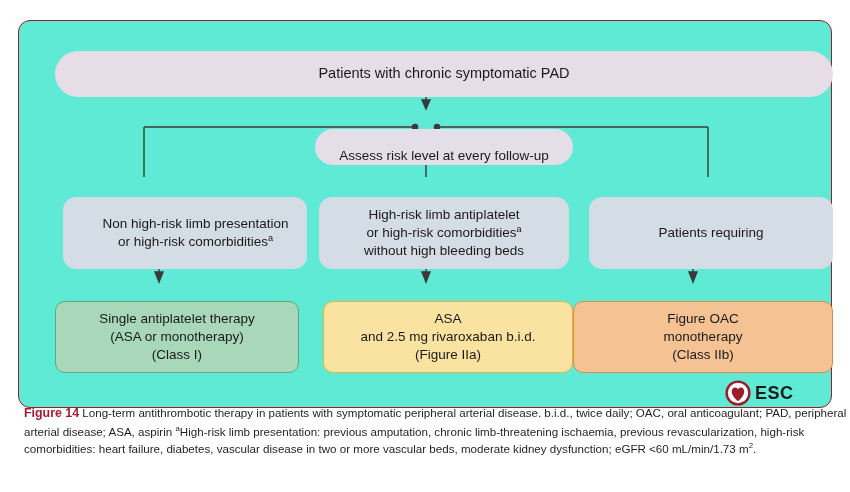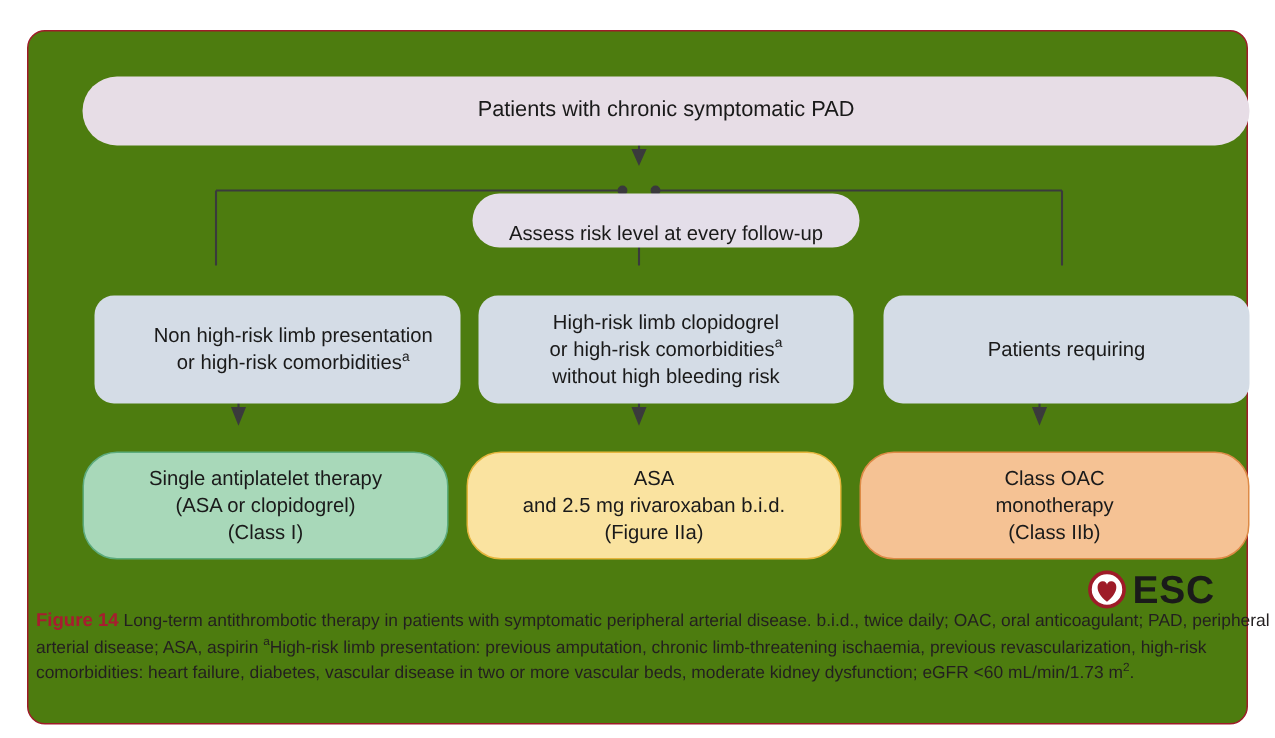--- a/index.html
+++ b/index.html
@@ -14,25 +14,25 @@
     position: relative;
     overflow: hidden;
   }
 
   
   #figure-frame {
     position: absolute;
     left: 18px;
     top: 20px;
     width: 814px;
-    height: 463px;
+    height: 388px;
     border: 1.5px solid #9e1b28;
     border-radius: 12px;
     box-sizing: border-box;
-    background: #4d7c0f;
+    background: #5eead4;
   }
 
   
   .node {
     position: absolute;
     box-sizing: border-box;
     display: flex;
     align-items: center;
     justify-content: center;
     text-align: center;
@@ -77,30 +77,30 @@
     font-size: 13.5px;
   }
   #node-criteria-left   { left: 44px;  width: 244px; padding-left: 21px; }
   #node-criteria-middle { left: 300px; width: 250px; }
   #node-criteria-right  { left: 570px; width: 244px; text-align: center; }
 
   
   .node-outcome {
     top: 280px;
     height: 72px;
-    border-radius: 23px;
+    border-radius: 10px;
     border: 1.5px solid;
     font-size: 13.5px;
   }
   #node-outcome-green {
     left: 36px; width: 244px;
     background: #a8d8b9; border-color: #5cab7c;
   }
   #node-outcome-yellow {
-    left: 292px; width: 250px;
+    left: 304px; width: 250px;
     background: #fae3a0; border-color: #e5b53c; align-items: center;
   }
   #node-outcome-orange {
     left: 554px; width: 260px;
     background: #f5c294; border-color: #dd8a45;
   }
 
   
   #connectors {
     position: absolute;
@@ -117,21 +117,21 @@
     width: 96px;
     height: 30px;
     display: flex;
     align-items: center;
     gap: 4px;
   }
   #esc-logo .esc-mark {
     width: 26px; height: 26px; flex: 0 0 26px;
   }
   #esc-logo .esc-word {
-    font-size: 26px;
+    font-size: 18px;
     font-weight: bold;
     letter-spacing: 0.5px;
     color: #1a1a1a;
     font-family: "Liberation Sans", sans-serif;
   }
 
   
   #caption {
     position: absolute;
     left: 24px;
@@ -189,37 +189,37 @@
 
   <div class="node" id="node-assess">
     <span class="node-text">Assess risk level at every follow-up</span>
   </div>
 
   <div class="node node-criteria" id="node-criteria-left">
     <span class="node-text"><span>Non high-risk limb presentation</span><br><span>or high-risk comorbidities</span><sup>a</sup></span>
   </div>
 
   <div class="node node-criteria" id="node-criteria-middle">
-    <span class="node-text"><span>High-risk limb clopidogrel</span><br><span>or high-risk comorbidities</span><sup>a</sup><br><span>without high bleeding risk</span></span>
+    <span class="node-text"><span>High-risk limb antiplatelet</span><br><span>or high-risk comorbidities</span><sup>a</sup><br><span>without high bleeding beds</span></span>
   </div>
 
   <div class="node node-criteria" id="node-criteria-right">
     <span class="node-text"><span>Patients requiring</span><br></span>
   </div>
 
   <div class="node node-outcome" id="node-outcome-green">
-    <span class="node-text"><span>Single antiplatelet therapy</span><br><span>(ASA or clopidogrel)</span><br><span>(Class I)</span></span>
+    <span class="node-text"><span>Single antiplatelet therapy</span><br><span>(ASA or monotherapy)</span><br><span>(Class I)</span></span>
   </div>
 
   <div class="node node-outcome" id="node-outcome-yellow">
     <span class="node-text"><span>ASA</span><br><span>and 2.5 mg rivaroxaban b.i.d.</span><br><span>(Figure IIa)</span></span>
   </div>
 
   <div class="node node-outcome" id="node-outcome-orange">
-    <span class="node-text"><span>Class OAC</span><br><span>monotherapy</span><br><span>(Class IIb)</span></span>
+    <span class="node-text"><span>Figure OAC</span><br><span>monotherapy</span><br><span>(Class IIb)</span></span>
   </div>
 
   <div id="esc-logo">
     <svg class="esc-mark" viewBox="0 0 32 32" xmlns="http://www.w3.org/2000/svg">
       <circle cx="16" cy="16" r="14" fill="#ffffff" stroke="#9e1b28" stroke-width="3"></circle>
       <path d="M16 26 C6 18.5 7 10 12 9.2 C14.6 8.8 15.8 10.6 16 12 C16.2 10.6 17.4 8.8 20 9.2 C25 10 26 18.5 16 26 Z" fill="#9e1b28"></path>
     </svg>
     <span class="esc-word">ESC</span>
   </div>
 

